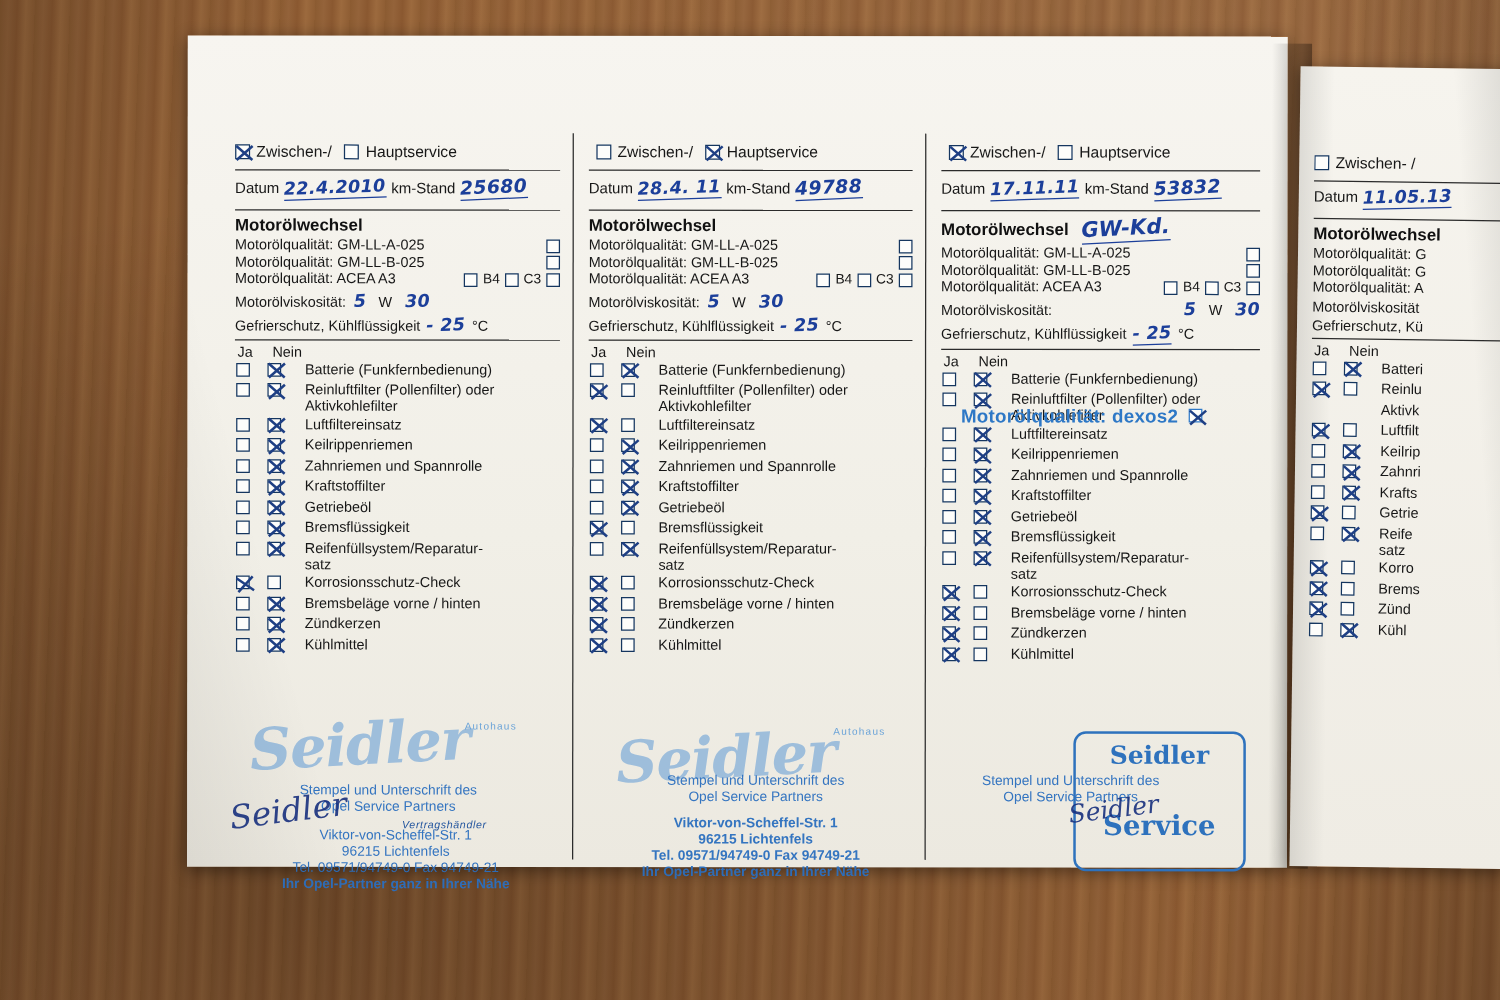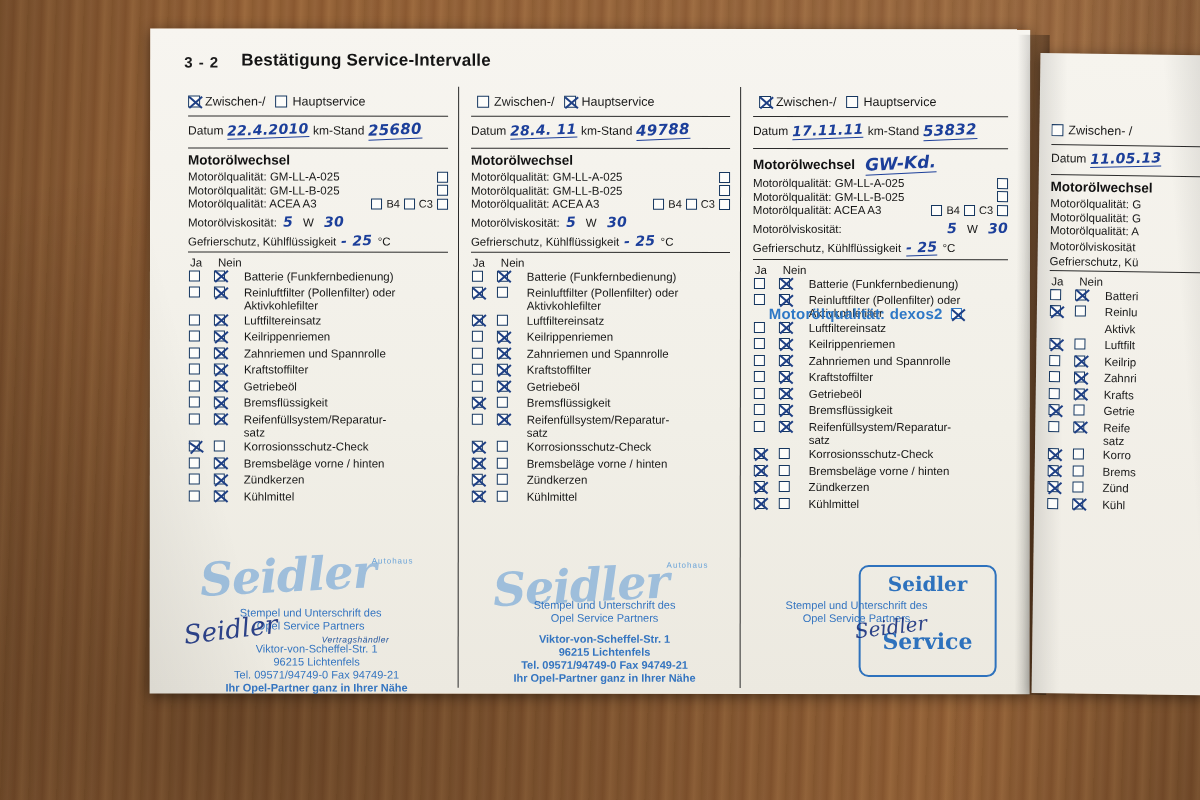--- a/index.html
+++ b/index.html
@@ -75,21 +75,21 @@
   }
 
   
   .cols{
     position:absolute; left:26px; top:58px; right:12px; bottom:6px;
     display:flex;
   }
   .col{
     position:relative;
     padding:0 10px 0 12px;
-    font-size:11.5px; color:#171717;
+    font-size:11.5px; color:#171717;margin-top:20px;
   }
   .col.c1{ width:296px; }
   .col.c2{ width:296px; }
   .col.c3{ width:292px; }
   .col + .col{ border-left:1.4px solid #2b2b2b; }
 
   
   .svc-type{
     display:flex; gap:10px; align-items:center;
     margin:8px 0 2px 0;
@@ -248,24 +248,20 @@
 </style>
 </head>
 <body>
 
 <div class="table-bg"></div>
 
 <div class="booklet">
 
   <div class="page page-left">
 
-    <div class="doc-header">
-      <div class="page-num">3 - 2</div>
-      <div class="doc-title">Bestätigung Service-Intervalle</div>
-    </div>
 
     <div class="cols">
 
       <div class="col c1">
 
         <div class="svc-type">
           <span class="opt">
             <span class="box big x"></span>
             <span>Zwischen-/</span>
           </span>

